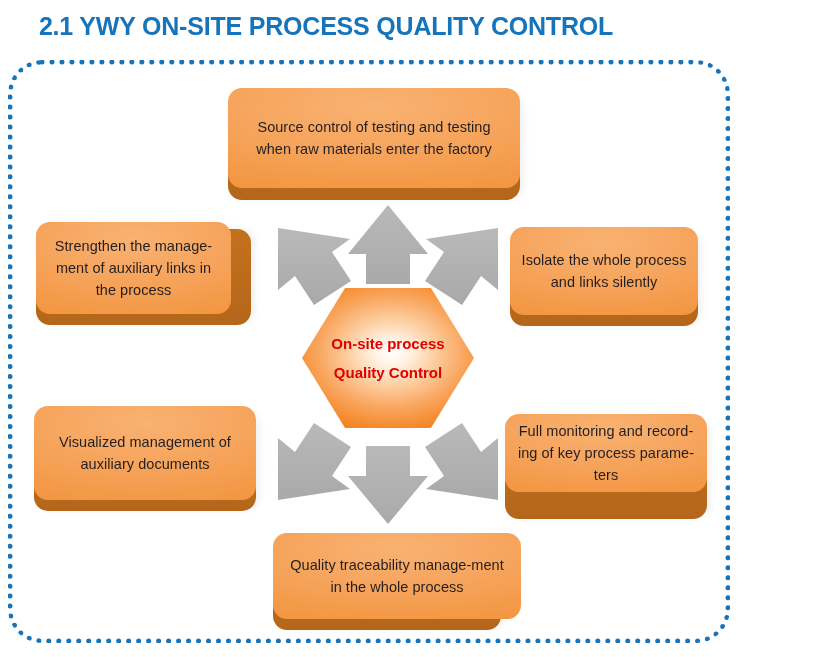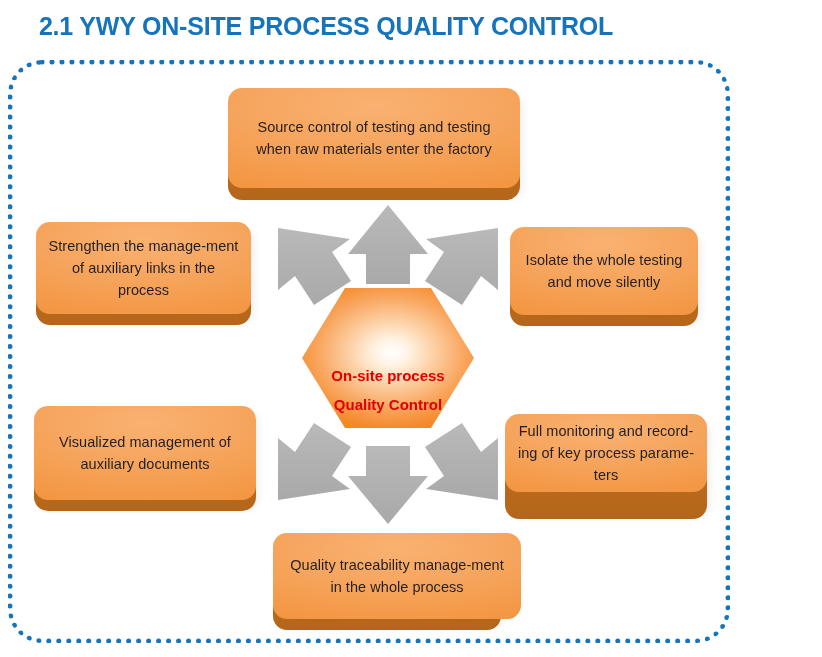--- a/index.html
+++ b/index.html
@@ -125,21 +125,20 @@
     flex-direction: column;
     align-items: center;
     justify-content: center;
     gap: 13px;
     color: #e00000;
     font-weight: bold;
     font-size: 15px;
     line-height: 16px;
     text-align: center;
     pointer-events: none;
-    margin-top: 32px;
   }
 
   
   #arrows {
     position: absolute;
     left: 0;
     top: 0;
     width: 822px;
     height: 657px;
     z-index: 2;
@@ -189,28 +188,28 @@
   </svg>
 
   <div class="box-soft" style="left:232px; top:95px; width:292px; height:104px;"></div>
   <div class="box-slab" style="left:228px; top:96px; width:292px; height:104px;"></div>
   <div class="box" style="left:228px; top:88px; width:292px; height:100px;">
     <span class="box-text">Source control of testing and testing when raw materials enter the factory</span>
   </div>
 
   <div class="box-soft" style="left:40px; top:228px; width:215px; height:96px;"></div>
   <div class="box-slab" style="left:36px; top:229px; width:215px; height:96px;"></div>
-  <div class="box" style="left:36px; top:222px; width:215px; height:92px;">
+  <div class="box" style="left:36px; top:222px; width:195px; height:92px;">
     <span class="box-text">Strengthen the manage-ment of auxiliary links in the process</span>
   </div>
 
   <div class="box-soft" style="left:514px; top:233px; width:188px; height:92px;"></div>
   <div class="box-slab" style="left:510px; top:234px; width:188px; height:92px;"></div>
   <div class="box" style="left:510px; top:227px; width:188px; height:88px;">
-    <span class="box-text">Isolate the whole testing and move silently</span>
+    <span class="box-text">Isolate the whole process and links silently</span>
   </div>
 
   <div class="box-soft" style="left:38px; top:412px; width:222px; height:98px;"></div>
   <div class="box-slab" style="left:34px; top:413px; width:222px; height:98px;"></div>
   <div class="box" style="left:34px; top:406px; width:222px; height:94px;">
     <span class="box-text">Visualized management of auxiliary documents</span>
   </div>
 
   <div class="box-soft" style="left:509px; top:420px; width:202px; height:98px;"></div>
   <div class="box-slab" style="left:505px; top:421px; width:202px; height:98px;"></div>

